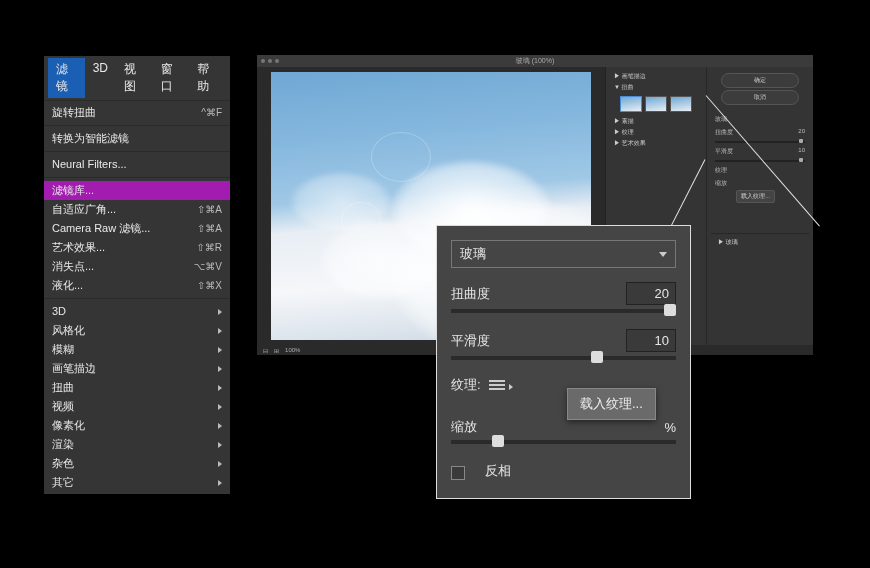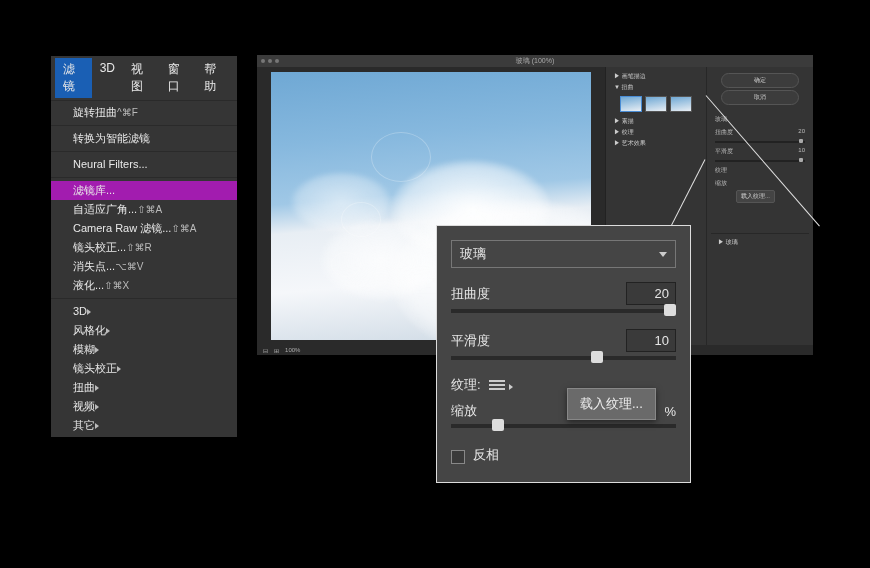--- a/index.html
+++ b/index.html
@@ -9,43 +9,43 @@
     font-family: -apple-system, "Helvetica Neue", Arial, sans-serif;
     font-size: 11px;
     color: #ddd;
     position: relative;
     overflow: hidden;
   }
 
   
   .menu-panel {
     position: absolute;
-    left: 51px; top: 56px;
+    left: 44px; top: 56px;
     width: 186px;
     background: #353535;
     box-shadow: 2px 2px 6px rgba(0,0,0,.6);
   }
   .menubar {
     display: flex;
     background: #353535;
     padding: 2px 4px;
     border-bottom: 1px solid #2a2a2a;
   }
   .menubar-item {
     padding: 3px 8px;
     color: #e8e8e8;
     font-size: 12px;
   }
   .menubar-item.active { background: #1a5fb4; }
   .menu-list { padding: 2px 0; }
   .menu-row {
     display: flex;
-    justify-content: flex-start;
+    justify-content: space-between;
     align-items: center;
-    padding: 2px 22px;
+    padding: 2px 8px;
     color: #e8e8e8;
     font-size: 11px;
     line-height: 15px;
   }
   .menu-row .shortcut { color: #bbb; font-size: 10px; }
   .menu-row.highlighted { background: #a21caf; }
   .menu-sep { height: 1px; background: #2a2a2a; margin: 3px 0; }
   .submenu-arrow {
     width: 0; height: 0;
     border-left: 4px solid #bbb;
@@ -216,21 +216,21 @@
     position: relative;
     height: 4px;
     background: #2a2a2a;
     margin: 4px 0 16px;
   }
   .slider .thumb-handle {
     position: absolute; top: -5px;
     width: 12px; height: 12px;
     background: #ddd; border-radius: 2px;
   }
-  .tex-row { display: flex; align-items: center; gap: 8px; margin-bottom: 8px; }
+  .tex-row { display: flex; align-items: center; gap: 8px; margin-bottom: 24px; }
   .tex-dropdown {
     flex: 1;
     display: flex; justify-content: space-between; align-items: center;
     border: 1px solid #777; padding: 3px 8px;
   }
   .tex-menu-icon {
     width: 16px; height: 10px;
     border-top: 2px solid #ccc;
     border-bottom: 2px solid #ccc;
     position: relative;
@@ -249,21 +249,21 @@
   .popup-btn {
     position: absolute;
     background: #6a6a6a;
     border: 1px solid #888;
     padding: 6px 12px;
     color: #eee;
     font-size: 13px;
     box-shadow: 0 2px 6px rgba(0,0,0,.5);
   }
   .scale-row { display: flex; align-items: center; gap: 10px; }
-  .checkbox-row { display: flex; align-items: flex-end; gap: 8px; margin-top: 18px; }
+  .checkbox-row { display: flex; align-items: flex-end; gap: 20px; margin-top: 18px; }
   .checkbox {
     width: 14px; height: 14px;
     border: 1px solid #888;
     background: #3a3a3a;
   }
 
   
   .connector {
     position: absolute;
     border-top: 1px solid #e0e0e0;
@@ -301,21 +301,21 @@
     </div>
     <div class="menu-row">
       <span>自适应广角...</span>
       <span class="shortcut">⇧⌘A</span>
     </div>
     <div class="menu-row">
       <span>Camera Raw 滤镜...</span>
       <span class="shortcut">⇧⌘A</span>
     </div>
     <div class="menu-row">
-      <span>镜头校正...</span>
+      <span>艺术效果...</span>
       <span class="shortcut">⇧⌘R</span>
     </div>
     <div class="menu-row">
       <span>消失点...</span>
       <span class="shortcut">⌥⌘V</span>
     </div>
     <div class="menu-row">
       <span>液化...</span>
       <span class="shortcut">⇧⌘X</span>
     </div>
@@ -326,29 +326,41 @@
       </div>
     <div class="menu-row">
         <span>风格化</span>
         <span class="submenu-arrow"></span>
       </div>
     <div class="menu-row">
         <span>模糊</span>
         <span class="submenu-arrow"></span>
       </div>
     <div class="menu-row">
-        <span>镜头校正</span>
+        <span>画笔描边</span>
         <span class="submenu-arrow"></span>
       </div>
     <div class="menu-row">
         <span>扭曲</span>
         <span class="submenu-arrow"></span>
       </div>
     <div class="menu-row">
         <span>视频</span>
+        <span class="submenu-arrow"></span>
+      </div>
+    <div class="menu-row">
+        <span>像素化</span>
+        <span class="submenu-arrow"></span>
+      </div>
+    <div class="menu-row">
+        <span>渲染</span>
+        <span class="submenu-arrow"></span>
+      </div>
+    <div class="menu-row">
+        <span>杂色</span>
         <span class="submenu-arrow"></span>
       </div>
     <div class="menu-row">
         <span>其它</span>
         <span class="submenu-arrow"></span>
       </div>
   </div>
 </div>
 
 <div class="editor">

